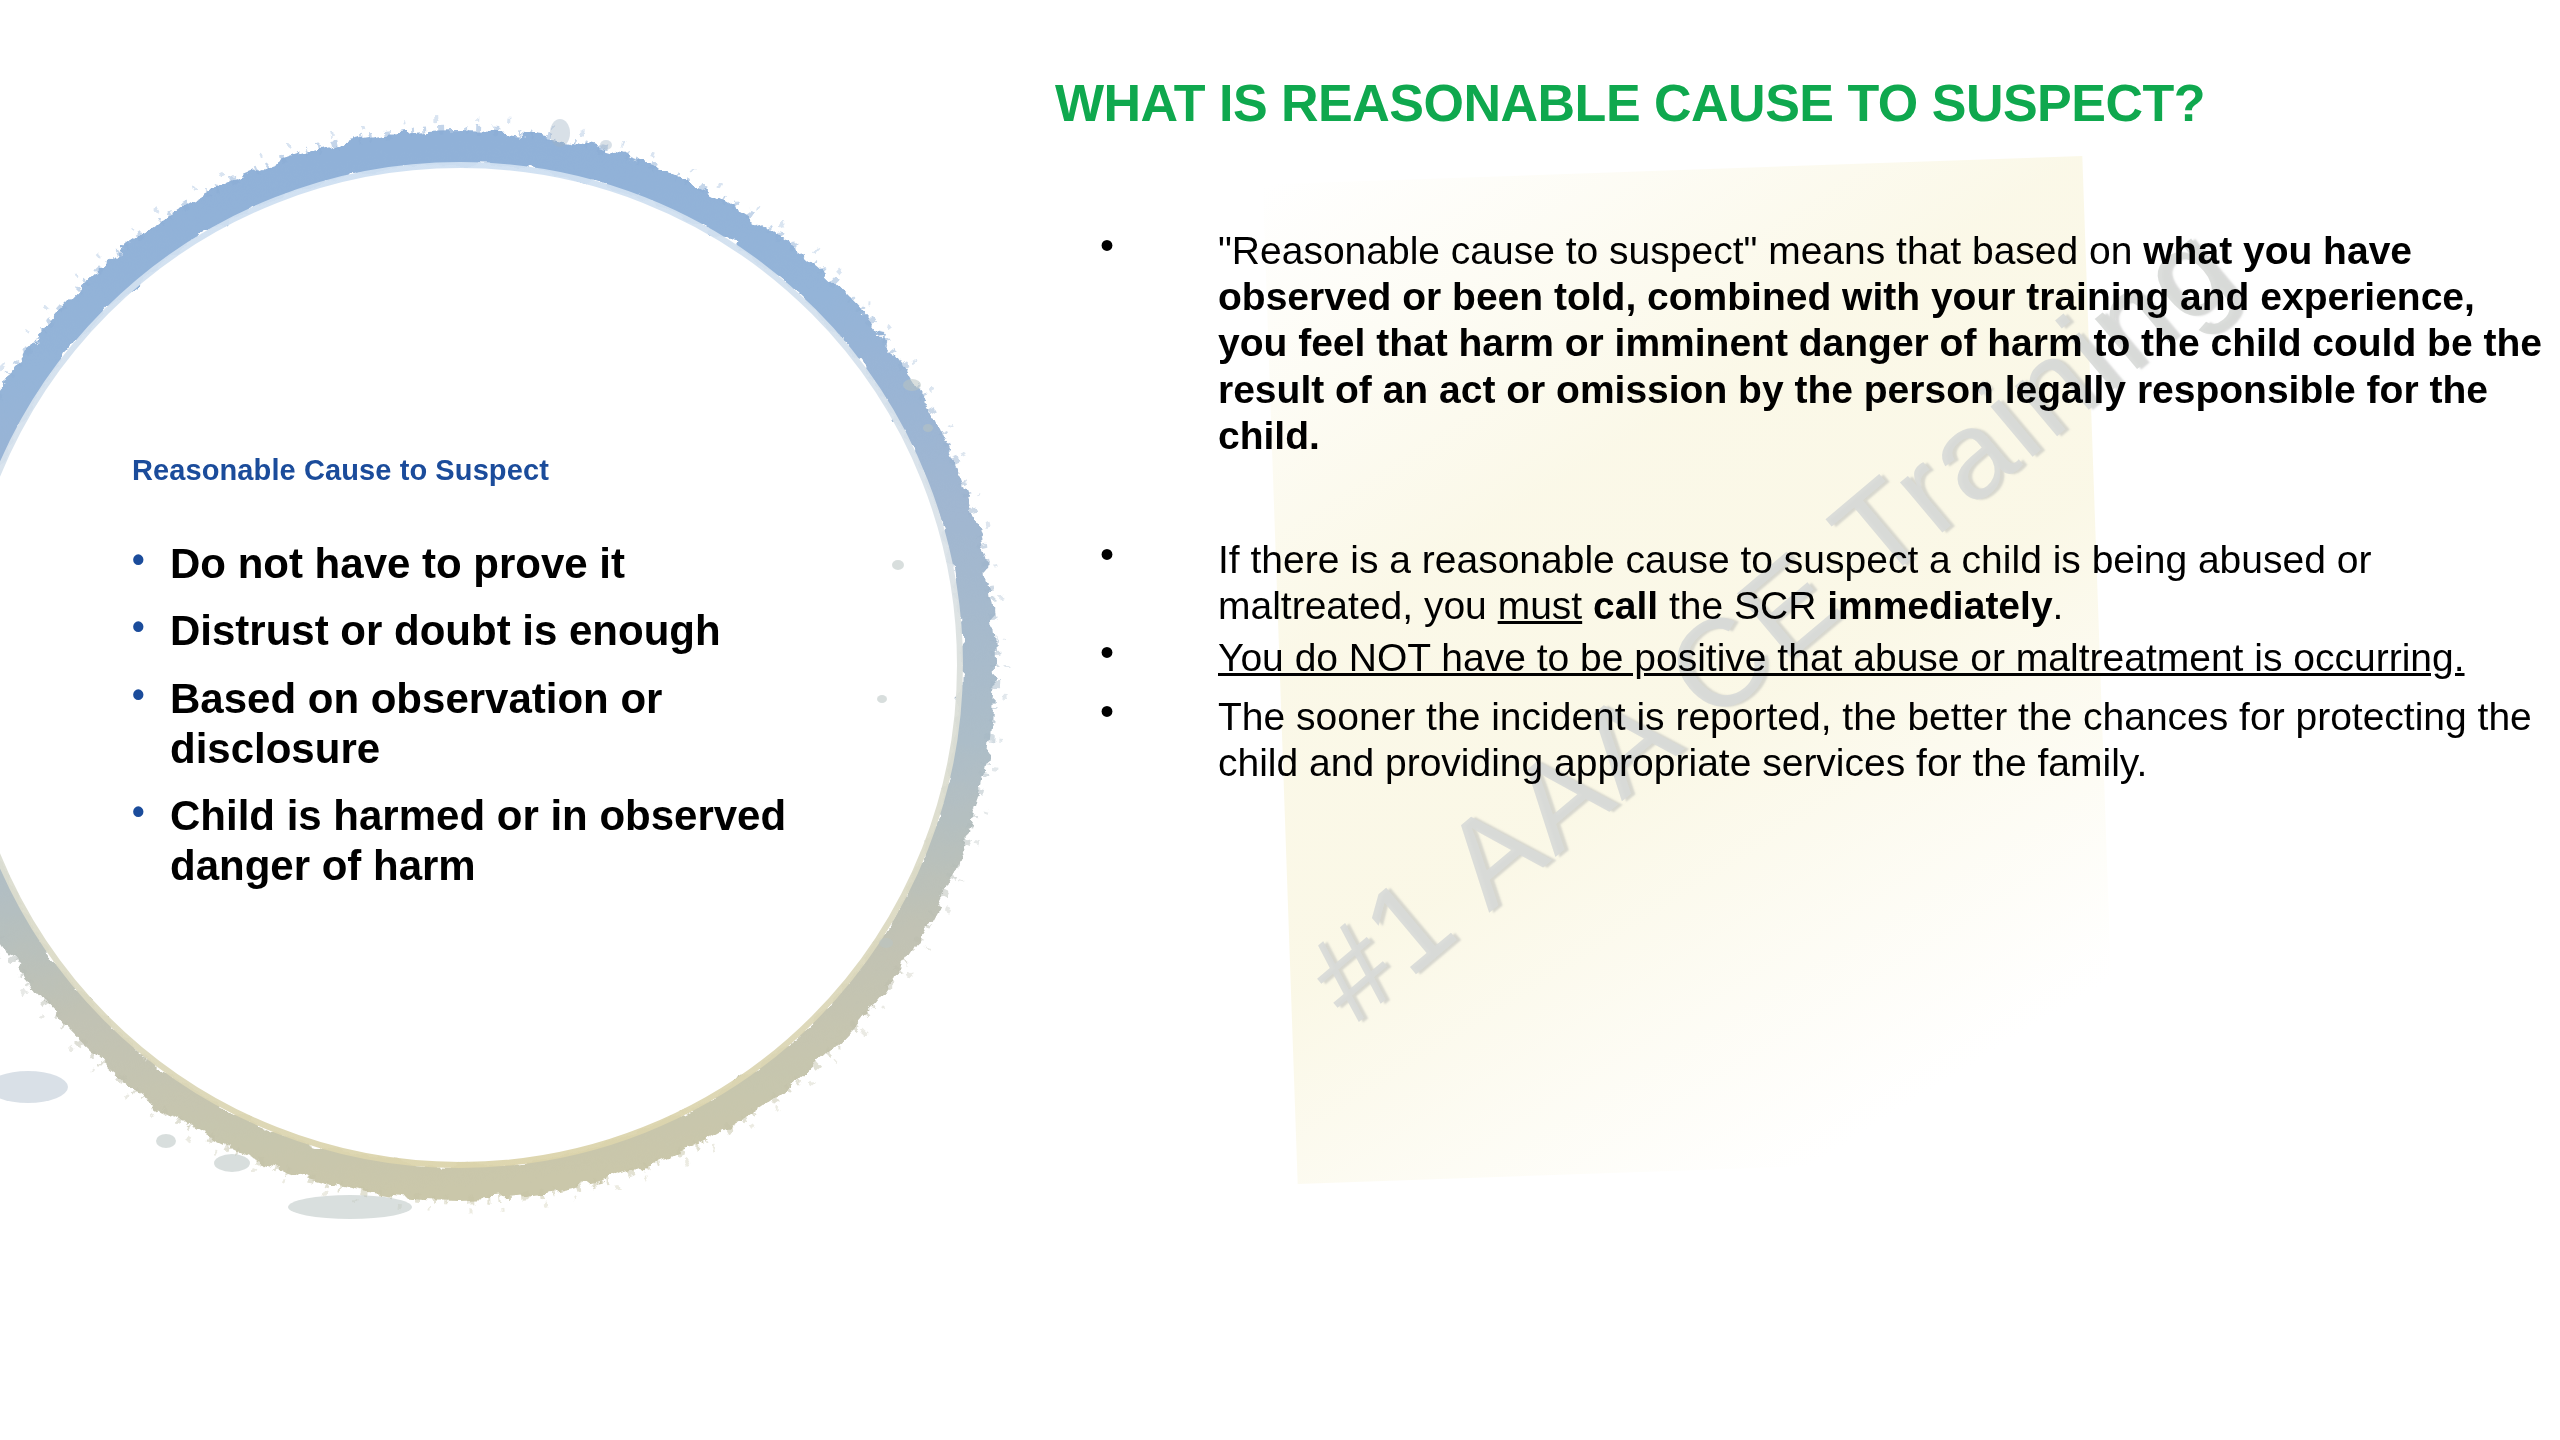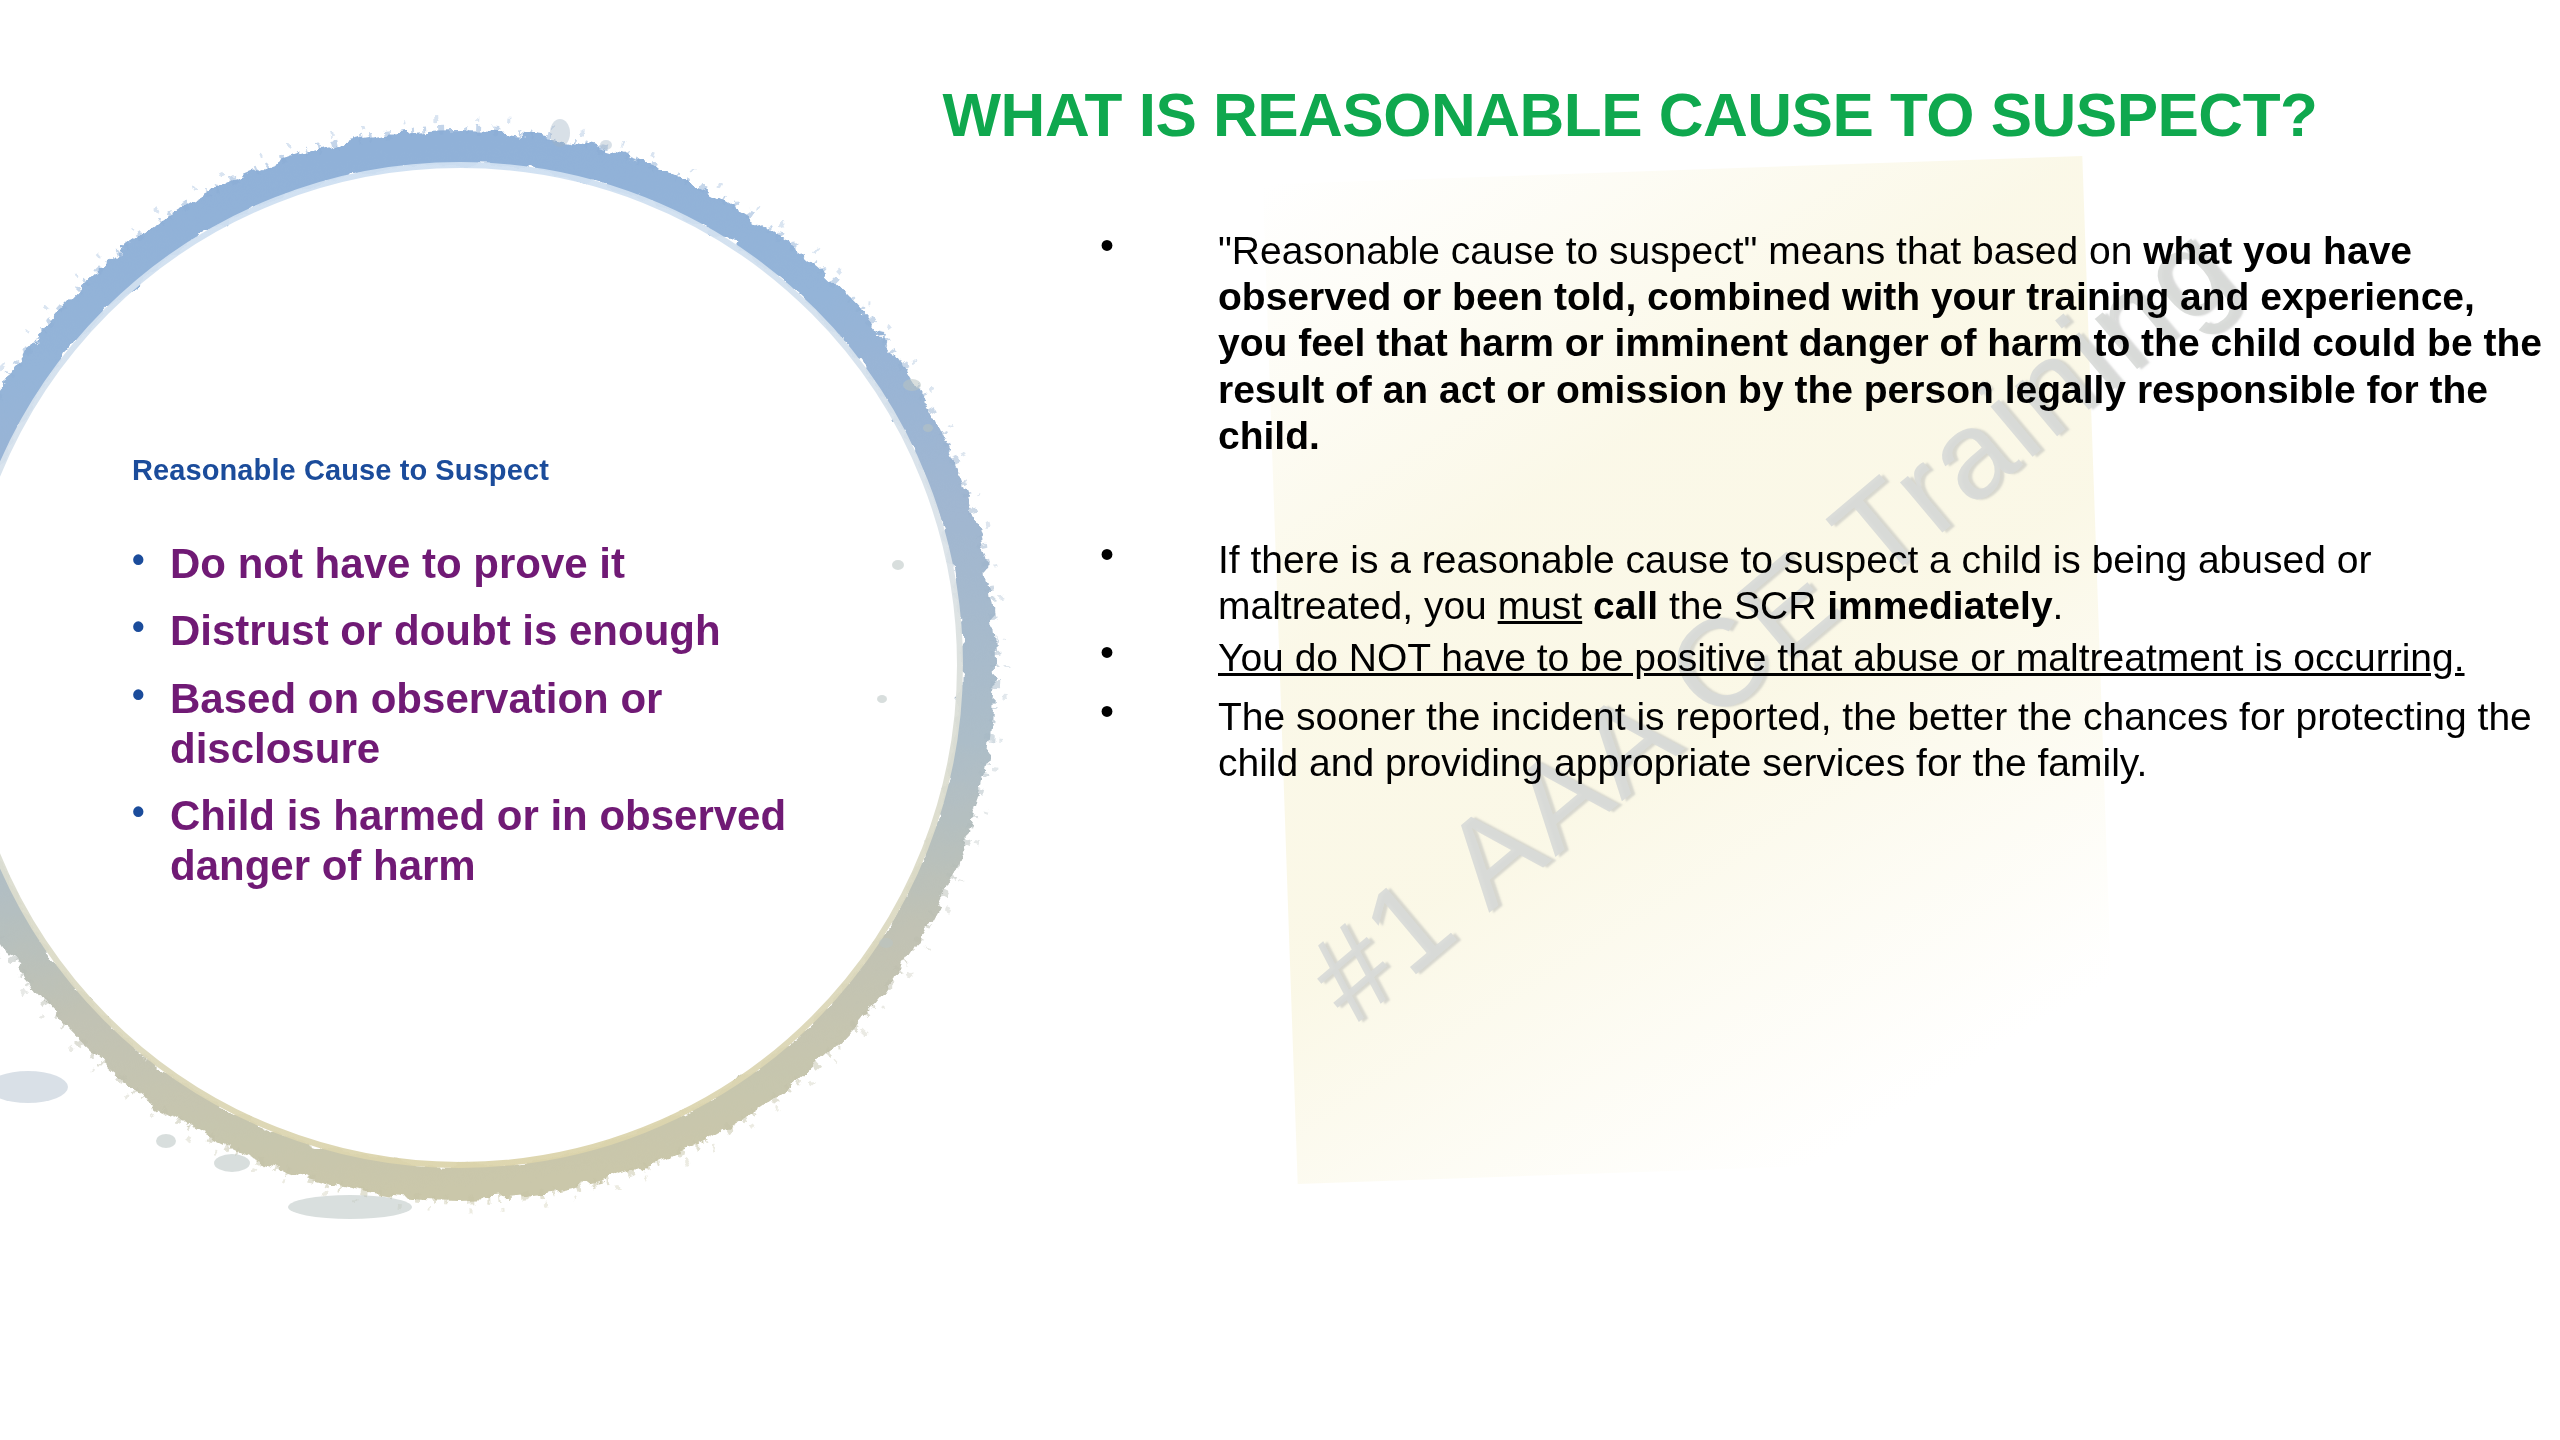--- a/index.html
+++ b/index.html
@@ -72,21 +72,21 @@
 
   
   #slide-title {
     position: absolute;
     left: 700px;
     top: 42px;
     width: 1860px;
     text-align: center;
     font-family: "Liberation Sans", sans-serif;
     font-weight: bold;
-    font-size: 62px;
+    font-size: 52px;
     line-height: 1.0;
     letter-spacing: -0.5px;
     color: #0FA84E;
     z-index: 3;
     white-space: nowrap;
   }
 
   
   #left-panel {
     position: absolute;
@@ -105,21 +105,21 @@
     margin: 0 0 52px 0;
     letter-spacing: 0.1px;
   }
   .left-bullets { list-style: none; margin: 0; padding: 0; }
   .left-bullets li {
     position: relative;
     font-family: "Liberation Sans", sans-serif;
     font-weight: bold;
     font-size: 42px;
     line-height: 1.18;
-    color: #701a75;
+    color: #000000;
     margin: 0 0 18px 0;
     padding-left: 38px;
   }
   .left-bullets li::before {
     content: "\2022";
     position: absolute;
     left: 0;
     top: -2px;
     font-size: 36px;
     line-height: 1.25;

